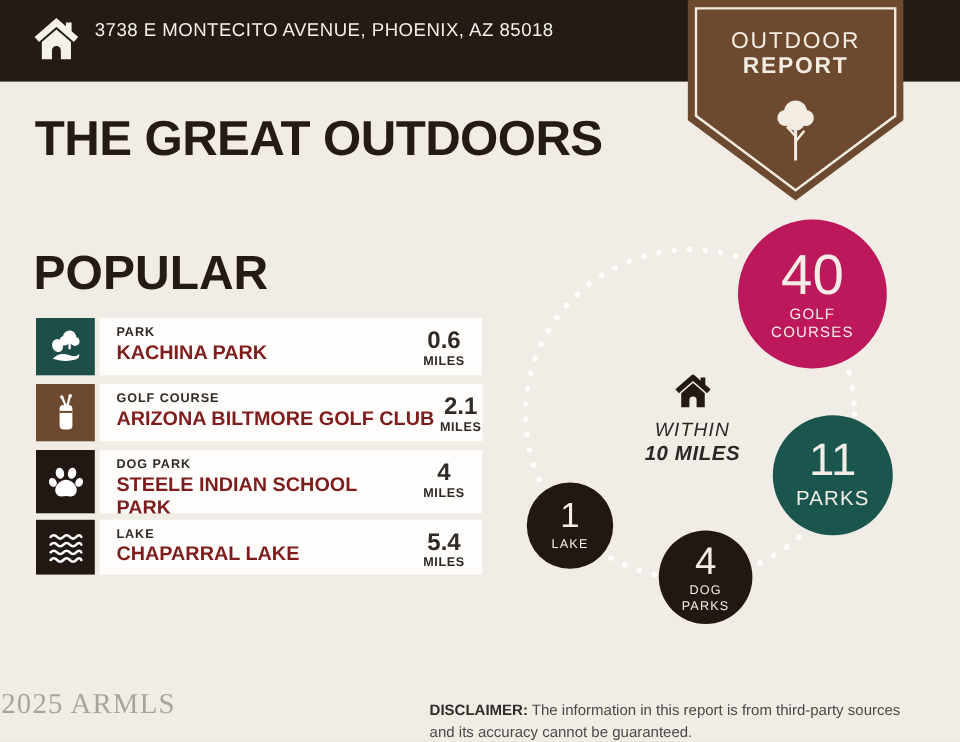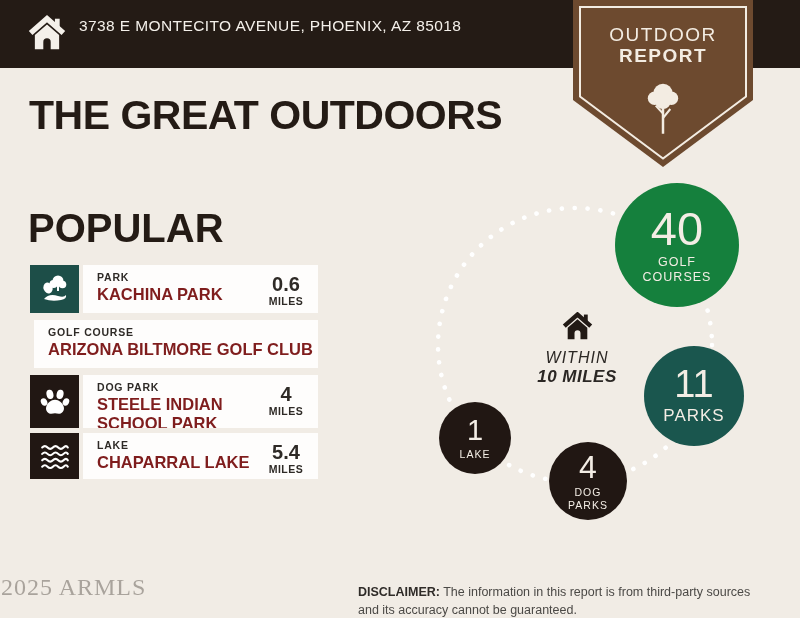--- a/index.html
+++ b/index.html
@@ -22,21 +22,21 @@
                   color:#f3ece2;font-size:19px;font-weight:700;letter-spacing:1.5px;}
   .badge .tree{position:absolute;left:73px;top:82px;}
 
   
   .title{position:absolute;left:29px;top:92px;font-size:41px;font-weight:700;
          letter-spacing:-.5px;color:#241b15;}
   .subtitle{position:absolute;left:30px;top:145px;font-size:15px;color:#57504a;}
 
   
   .popular-h{position:absolute;left:28px;top:206px;font-size:40px;font-weight:700;color:#241b15;}
-  .row{position:absolute;left:30px;width:288px;display:flex;overflow:hidden;justify-content:center;}
+  .row{position:absolute;left:30px;width:372px;display:flex;overflow:hidden;}
   .row .sq{width:49px;flex:0 0 49px;display:flex;align-items:center;justify-content:center;}
   .row .body{margin-left:4px;flex:1;background:#fefdfc;padding:6px 10px 4px 14px;
              display:flex;justify-content:space-between;}
   .row .cat{font-size:10.5px;font-weight:700;letter-spacing:.8px;color:#2e2a26;}
   .row .nm{font-size:16.5px;font-weight:700;color:#7f1d1d;margin-top:2px;white-space:nowrap;line-height:1.15;}
   .row .nm.wrap{white-space:normal;max-width:212px;}
   .row .dist{text-align:center;min-width:44px;padding-top:2px;}
   .row .dv{font-size:20px;font-weight:700;color:#2e2a26;line-height:1.1;}
   .row .du{font-size:10.5px;font-weight:700;letter-spacing:.5px;color:#2e2a26;}
 
@@ -201,21 +201,21 @@
   <div class="center-label">
     <svg width="31" height="29" viewBox="0 0 36 34">
       <rect x="25.5" y="3" width="4.5" height="9" fill="#221a15"></rect>
       <path d="M2.5,16.5 L18,3 L33.5,16.5" stroke="#221a15" stroke-width="5.2" fill="none"></path>
       <path d="M6.5,18.5 L18,8.5 L29.5,18.5 L29.5,32 L21.5,32 L21.5,25 a3.5,3.5 0 0 0 -7,0 L14.5,32 L6.5,32 Z" fill="#221a15"></path>
     </svg>
     <div class="wl1">WITHIN</div>
     <div class="wl2">10 MILES</div>
   </div>
 
-  <div class="bubble bub-golf" style="background-color: #15803d;">
+  <div class="bubble bub-golf" style="background-color: #be185d;">
     <div class="bv">40</div>
     <div class="bl">GOLF COURSES</div>
   </div>
   <div class="bubble bub-parks" style="background-color: rgb(26, 86, 78);">
     <div class="bv">11</div>
     <div class="bl">PARKS</div>
   </div>
   <div class="bubble bub-lake" style="background-color: rgb(33, 23, 19);">
     <div class="bv">1</div>
     <div class="bl">LAKE</div>

